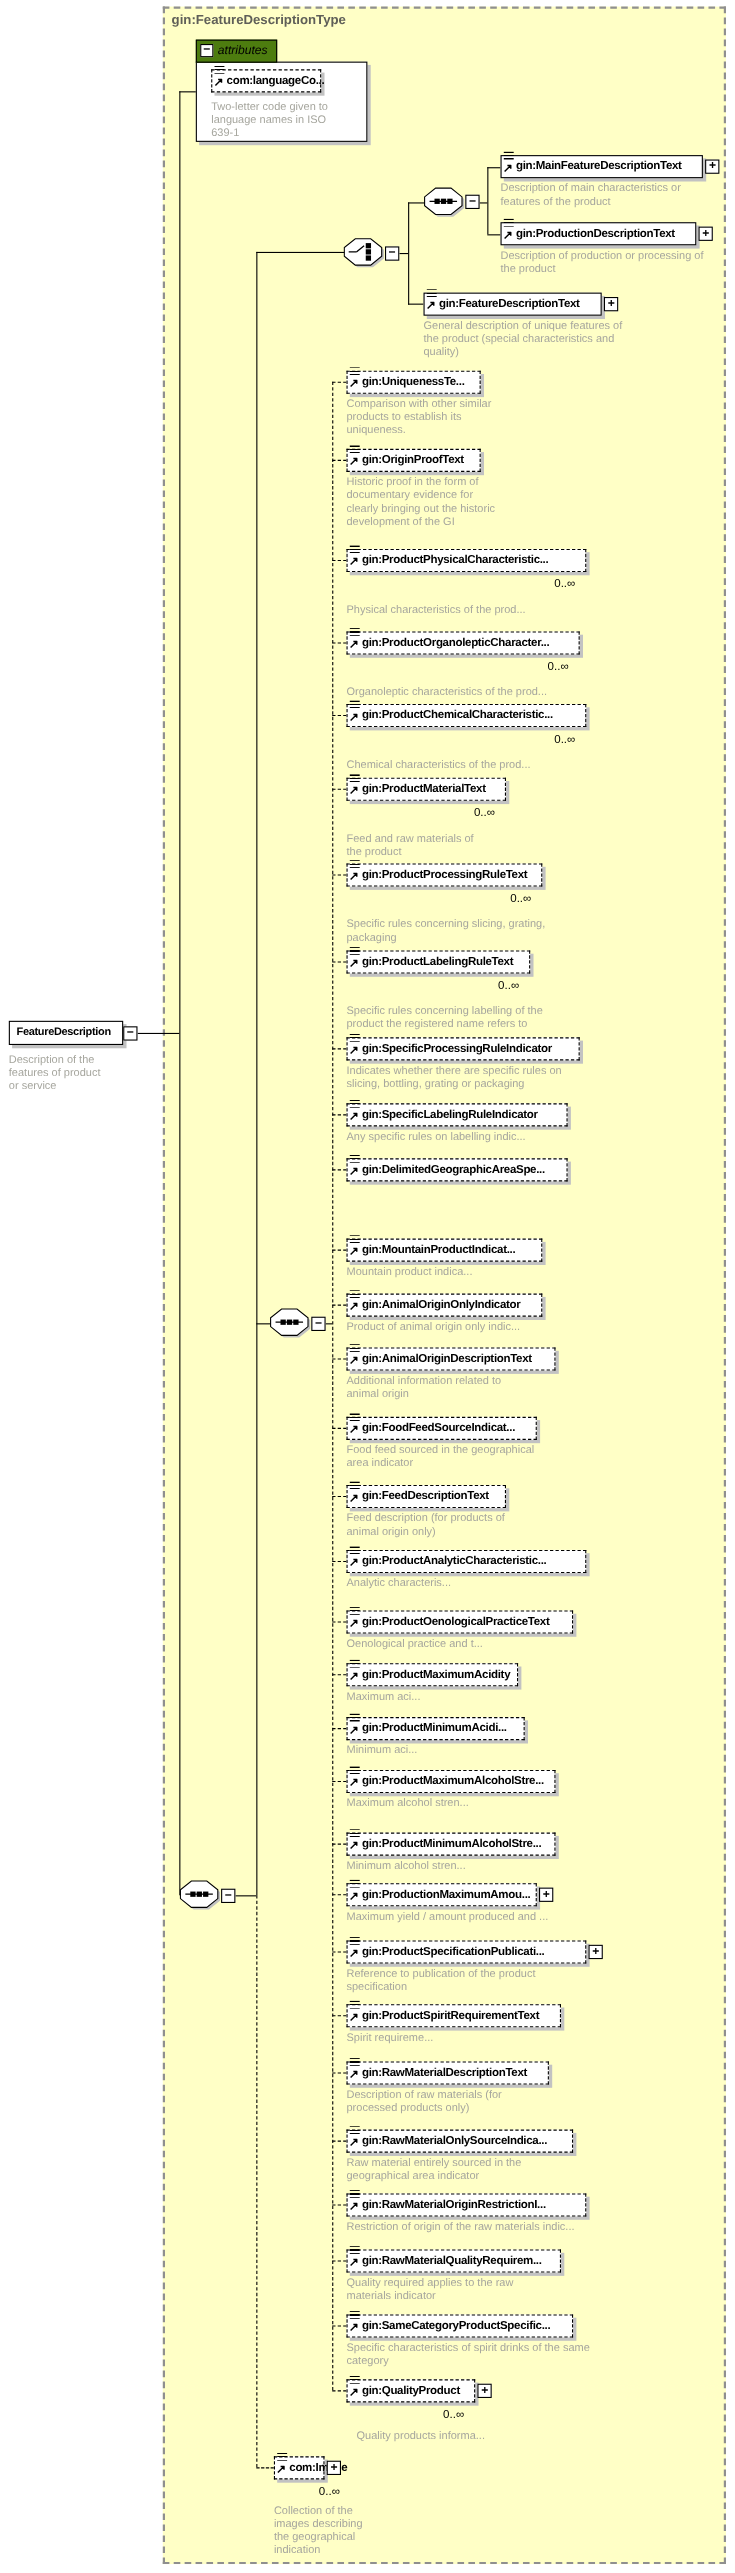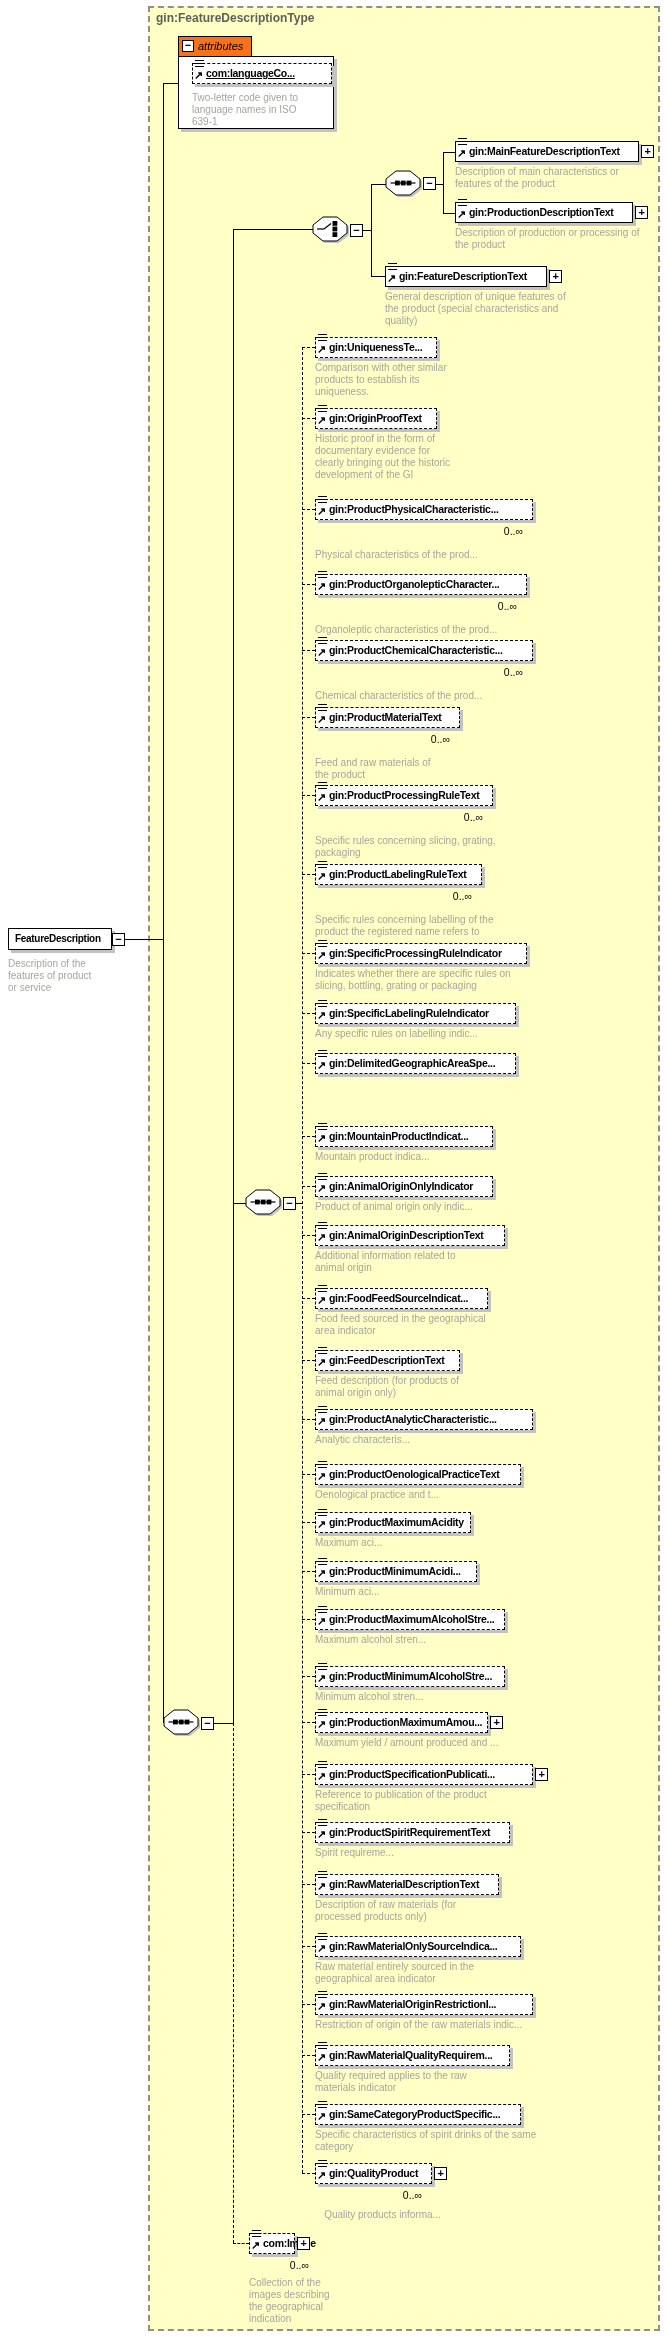--- a/index.html
+++ b/index.html
@@ -18,39 +18,39 @@
   .minus-box::before{content:"\2212";}
   .node .plus-box{right:-16px;top:3px;}
   .mult{position:absolute;font-size:10.5px;color:#000;text-align:right;box-sizing:border-box;padding-right:10px;}
   .desc{position:absolute;font-size:10px;line-height:12px;color:#a6a69e;}
   .ln{position:absolute;}
   .ln.h{border-top:1px solid #000;height:0;}
   .ln.v{border-left:1px solid #000;width:0;}
   .ln.dash.h{border-top-style:dashed;}
   .ln.dash.v{border-left-style:dashed;}
   .oct{position:absolute;}
-  .attr-tab{position:absolute;left:178px;top:36px;width:74px;height:21px;background:#f97316;border:1px solid #000;box-sizing:border-box;z-index:2;}
+  .attr-tab{position:absolute;left:178px;top:36px;width:74px;height:21px;background:#4d7c0f;border:1px solid #000;box-sizing:border-box;z-index:2;}
   .attr-tab .minus-box{left:3px;top:3px;width:12px;height:12px;line-height:9px;}
   .attr-tab-label{position:absolute;left:19px;top:3px;font-style:italic;font-size:11px;color:#000;}
   .attr-body{position:absolute;left:178px;top:56px;width:156px;height:73px;background:#fff;border:1px solid #000;box-shadow:3px 3px 0 #c2c2c2;box-sizing:border-box;}
 </style>
 </head>
 <body>
 
 <div id="diagram">
 
   <div class="type-box"></div>
   <div class="type-label">gin:FeatureDescriptionType</div>
 
   <div class="attr-body"></div>
   <div class="attr-tab">
     <span class="minus-box"></span>
     <span class="attr-tab-label">attributes</span>
   </div>
-  <div class="node dashed" style="left:192px;top:63px;width:140px;text-decoration:underline;">
+  <div class="node dashed" style="left:192px;top:63px;width:100px;">
     <span class="doc-icon"></span>
     <span class="ref-icon"></span>
     <span>com:languageCo...</span>
   </div>
   <div class="desc" style="left:192px;top:92px;width:112px;">Two-letter code given to language names in ISO 639-1</div>
 
   <div class="node plain" style="left:8px;top:928px;width:104px;height:22px;">
     <span>FeatureDescription</span>
   </div>
   <span class="minus-box" style="left:112px;top:933px;"></span>

